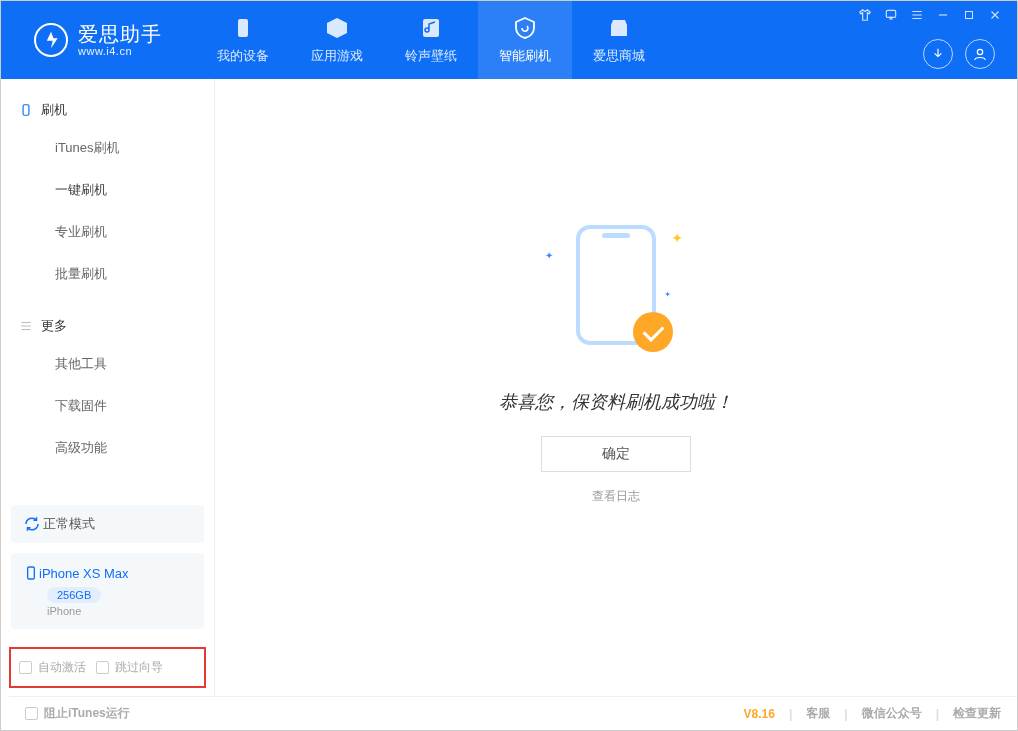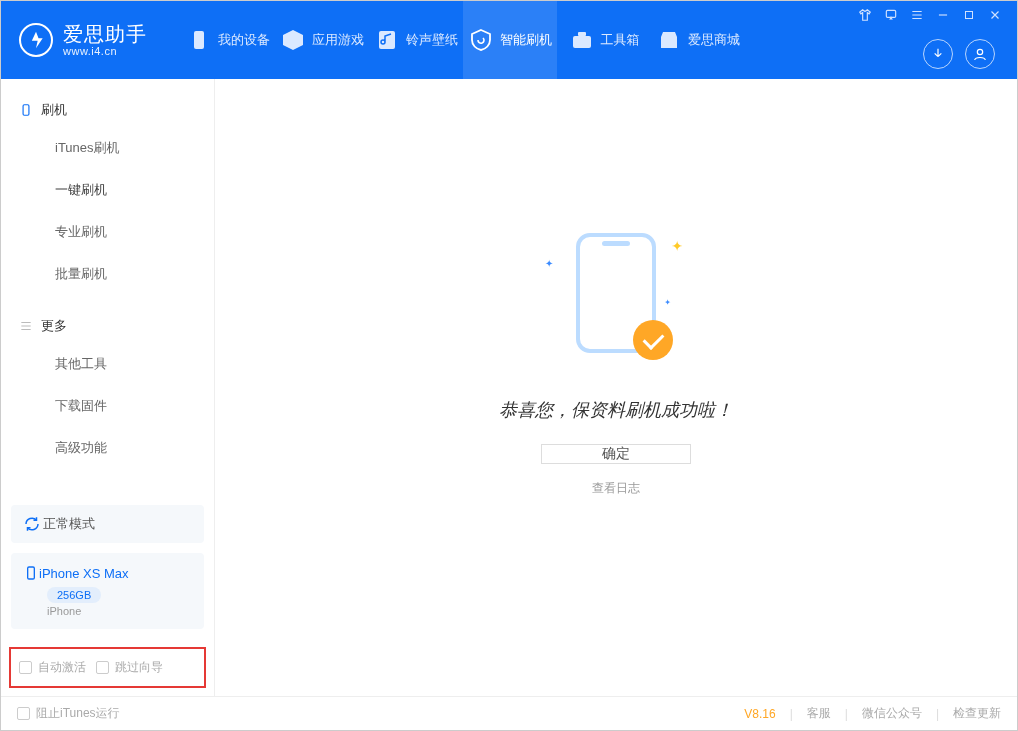--- a/index.html
+++ b/index.html
@@ -1,27 +1,27 @@
 <!DOCTYPE html>
 <html><head>
 <meta charset="utf-8">
 <style>
 * { margin: 0; padding: 0; box-sizing: border-box; font-family: "Microsoft YaHei", "PingFang SC", sans-serif; }
 body { background: #fff; width: 1018px; height: 731px; overflow: hidden; border: 1px solid #ccc; position: relative; }
 
-.header { background: #0e6ff6; height: 78px; display: flex; align-items: stretch; color: #fff; }
+.header { background: #0e6ff6; height: 78px; display: flex; align-items: stretch; color: #fff; padding-left: 15px; }
 .logo-area { display: flex; align-items: center; padding: 0 18px; gap: 10px; min-width: 180px; }
 .logo-badge { width: 34px; height: 34px; border-radius: 50%; border: 2px solid #fff; display: flex; align-items: center; justify-content: center; }
 .logo-badge svg { width: 20px; height: 20px; fill: #fff; }
 .logo-text { display: flex; flex-direction: column; line-height: 1.1; }
 .logo-title { font-size: 20px; font-weight: 500; letter-spacing: 1px; }
 .logo-sub { font-size: 11px; opacity: .9; letter-spacing: .5px; }
 
 .top-tabs { display: flex; align-items: stretch; }
-.top-tab { width: 94px; display: flex; flex-direction: row; align-items: center; justify-content: center; gap: 6px; cursor: pointer; color: #dbe9ff; font-size: 13px; }
+.top-tab { width: 94px; display: flex; flex-direction: column; align-items: center; justify-content: center; gap: 6px; cursor: pointer; color: #dbe9ff; font-size: 13px; }
 .top-tab.active { background: rgba(255,255,255,.12); color: #fff; }
 .top-tab .icon-box { width: 26px; height: 26px; display: flex; align-items: center; justify-content: center; }
 .top-tab .icon-box svg { width: 24px; height: 24px; fill: currentColor; }
 
 .header-right { margin-left: auto; display: flex; flex-direction: column; align-items: flex-end; padding-right: 4px; }
 .win-ctrls { display: flex; gap: 10px; padding: 6px 10px 0 0; color: #cfe1ff; font-size: 12px; align-items: center; }
 .win-ctrls span { cursor: pointer; display: inline-flex; width: 16px; height: 16px; align-items: center; justify-content: center; }
 .user-ctrls { display: flex; gap: 12px; padding: 0 18px 10px 0; margin-top: auto; }
 .circle-btn { width: 30px; height: 30px; border-radius: 50%; border: 1.5px solid rgba(255,255,255,.7); display: flex; align-items: center; justify-content: center; cursor: pointer; }
 .circle-btn svg { width: 16px; height: 16px; fill: none; stroke: #fff; stroke-width: 1.8; }
@@ -52,24 +52,24 @@
 .phone { position: absolute; left: 25px; top: 5px; width: 80px; height: 120px; border: 4px solid #bcdcff; border-radius: 14px; background: #fff; }
 .phone::before { content:""; position:absolute; left: 50%; top: 4px; transform: translateX(-50%); width: 28px; height: 5px; background: #bcdcff; border-radius: 3px; }
 .check-badge { position: absolute; right: 8px; bottom: 8px; width: 40px; height: 40px; border-radius: 50%; background: #ffa726; display: flex; align-items: center; justify-content: center; }
 .check-badge::after { content:""; width: 16px; height: 9px; border-left: 3px solid #fff; border-bottom: 3px solid #fff; transform: rotate(-45deg); margin-top: -3px; }
 .sparkle { position:absolute; color:#ffca28; font-size: 14px; }
 .sparkle.a { left: -6px; top: 30px; color:#3b8bff; font-size:10px; }
 .sparkle.b { right: -2px; top: 10px; }
 .sparkle.c { right: 10px; top: 70px; color:#3b8bff; font-size:8px; }
 
 .success-msg { margin-top: 30px; font-size: 18px; color: #333; font-weight: 500; font-style: italic; }
-.ok-btn { margin-top: 22px; width: 150px; height: 20px; border: 1px solid #ddd; background: #fff; color: #555; cursor: pointer; font-size: 14px; }
+.ok-btn { margin-top: 22px; width: 150px; height: 36px; border: 1px solid #ddd; background: #fff; color: #555; cursor: pointer; font-size: 14px; }
 .log-link { margin-top: 16px; font-size: 12px; color: #999; cursor: pointer; }
 
-.footer { position: absolute; bottom: 0; left: 0; right: 0; height: 34px; border-top: 1px solid #eee; display: flex; align-items: center; padding: 0 16px; font-size: 12px; color: #aaa; background: #fff; }
+.footer { position: absolute; bottom: 0; left: 8px; right: 0; height: 34px; border-top: 1px solid #eee; display: flex; align-items: center; padding: 0 16px; font-size: 12px; color: #aaa; background: #fff; font-weight: bold; }
 .footer .right { margin-left: auto; display: flex; gap: 14px; align-items: center; }
 .footer .right .sep { color: #ddd; }
 .footer .right span { cursor: pointer; }
 .ver { color: #ffa726; }
 </style>
 </head>
 <body>
 
 <div class="header">
   <div class="logo-area">
@@ -110,29 +110,20 @@
       <span>铃声壁纸</span>
     </div>
     <div class="top-tab active">
       <span class="icon-box">
           <svg viewBox="0 0 24 24">
             <path d="M12 2l9 4v6c0 5-4 9-9 10-5-1-9-5-9-10V6z" fill="none" stroke="#fff" stroke-width="1.8"></path>
             <path d="M9 12a3 3 0 105-2" fill="none" stroke="#fff" stroke-width="1.6"></path>
           </svg>
         </span>
       <span>智能刷机</span>
-    </div>
-    <div class="top-tab">
-      <span class="icon-box">
-          <svg viewBox="0 0 24 24">
-            <rect x="3" y="8" width="18" height="12" rx="2"></rect>
-            <rect x="8" y="4" width="8" height="4" rx="1"></rect>
-          </svg>
-        </span>
-      <span>工具箱</span>
     </div>
     <div class="top-tab">
       <span class="icon-box">
           <svg viewBox="0 0 24 24">
             <path d="M4 9l2-5h12l2 5v11H4z"></path>
           </svg>
         </span>
       <span>爱思商城</span>
     </div>
   </div>

